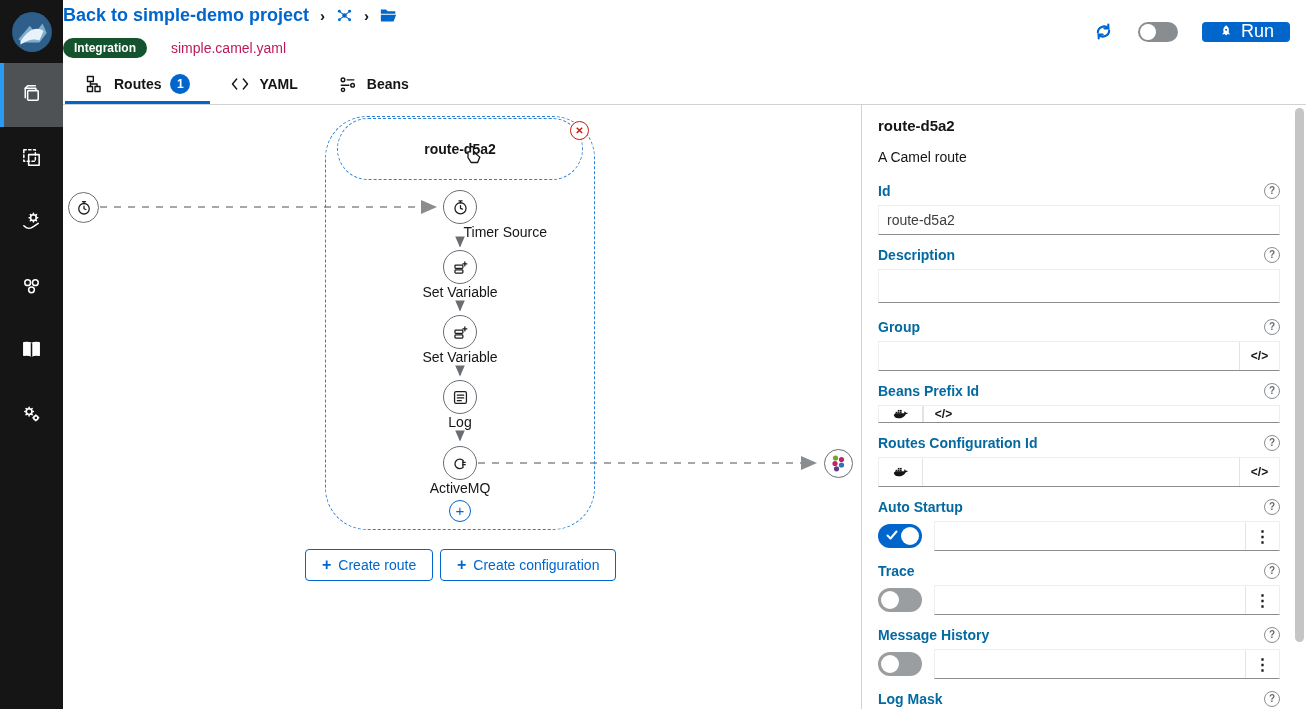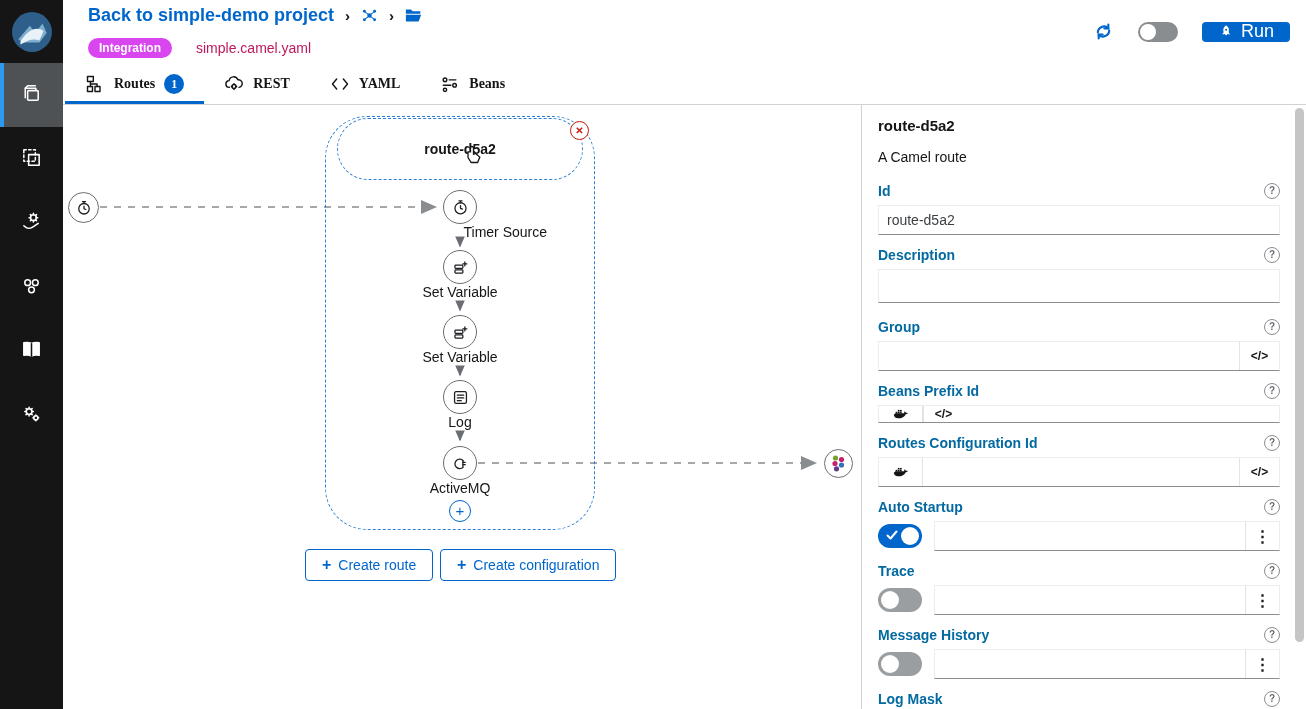--- a/index.html
+++ b/index.html
@@ -10,44 +10,44 @@
   
   .rail { position:absolute; left:0; top:0; width:63px; height:709px; background:#151515; z-index:5; }
   .logo { width:63px; height:63px; display:flex; align-items:center; justify-content:center; }
   .rail-item { width:63px; height:64px; display:flex; align-items:center; justify-content:center; cursor:pointer; }
   .rail-item.active { background:#4f5255; box-shadow: inset 4px 0 0 #2b9af3; }
   .rail-item svg { width:23px; height:23px; stroke:#fff; fill:none; stroke-width:1.6; stroke-linecap:round; stroke-linejoin:round; }
 
   
   .header { position:absolute; left:63px; top:0; width:1243px; height:63px; background:#fff;
             display:flex; align-items:center; }
-  .crumbs { padding-left:25px; display:flex; flex-direction:column; gap:12px; }
+  .crumbs { display:flex; flex-direction:column; gap:12px; }
   .crumb-row1 { display:flex; align-items:center; gap:11px; }
   .back-link { font-size:18px; font-weight:600; color:#0066cc; text-decoration:none; cursor:pointer; }
   .chev { font-size:15px; font-weight:700; color:#151515; }
   .crumb-icon svg { width:17px; height:17px; display:block; }
   .crumb-row2 { display:flex; align-items:center; gap:24px; }
-  .badge-pill { background:#d946ef; color:#fff; font-size:12px; font-weight:700;
+  .badge-pill { background:#14532d; color:#fff; font-size:12px; font-weight:700;
                 height:20px; line-height:20px; padding:0 11px; border-radius:10px; }
   .filename { font-size:14px; color:#be185d; }
   .header-right { margin-left:auto; display:flex; align-items:center; gap:24px; padding-right:16px; }
   .refresh-btn { cursor:pointer; display:flex; }
   .refresh-btn svg { width:21px; height:21px; }
   .switch { position:relative; width:40px; height:20px; border-radius:10px; background:#8a8d90; cursor:pointer; }
   .switch .knob { position:absolute; top:2px; left:2px; width:16px; height:16px; border-radius:50%; background:#fff; }
   .run-btn { display:flex; align-items:center; gap:8px; background:#0066cc; color:#fff;
              font-size:18px; font-weight:500; height:20px; padding:0 16px; border:none;
              border-radius:4px; cursor:pointer; }
   .run-btn svg { width:15px; height:15px; fill:#fff; }
 
   
   .tabbar { position:absolute; left:63px; top:63px; width:1243px; height:42px; background:#fff;
             border-bottom:1px solid #d2d2d2; display:flex; align-items:stretch; padding-left:2px; }
   .tab { display:flex; align-items:center; gap:9px; padding:0 20px; font-size:14px; font-weight:600;
-         color:#151515; cursor:pointer;font-family:Liberation Serif, serif; }
+         color:#151515; cursor:pointer; }
   .tab.active { box-shadow: inset 0 -3px 0 #0066cc; }
   .tab svg { width:20px; height:20px; stroke:#151515; fill:none; stroke-width:1.7; stroke-linecap:round; stroke-linejoin:round; }
   .tab-badge { background:#0066cc; color:#fff; font-size:12px; font-weight:700; min-width:20px; height:20px;
                line-height:20px; text-align:center; border-radius:10px; padding:0 4px; }
 
   
   .canvas { position:absolute; left:63px; top:105px; width:798px; height:604px; background:#fff; overflow:hidden; }
   .canvas svg.wires { position:absolute; left:0; top:0; width:798px; height:604px; }
   .route-box { position:absolute; left:262px; top:11px; width:270px; height:414px;
                border:1.5px dashed #2b7fd4; border-radius:42px; }
@@ -231,28 +231,20 @@
           <rect x="3" y="3" width="7" height="6"></rect>
           <rect x="3" y="15" width="6" height="6"></rect>
           <rect x="12" y="15" width="6" height="6"></rect>
           <path d="M6.5 9v3h8v3M6.5 12v3"></path>
         </svg>
       <span>Routes</span>
       <span class="tab-badge">1</span>
     </div>
     <div class="tab">
       <svg viewBox="0 0 24 24">
-          <path d="M6.5 16a4 4 0 01-.4-8A5.5 5.5 0 0116.7 7 4.2 4.2 0 0118 16"></path>
-          <circle cx="12" cy="15" r="2.4"></circle>
-          <path d="M12 11.5v1.2M12 17.3v1.2M8.8 15h1.2M14 15h1.2"></path>
-        </svg>
-      <span>REST</span>
-    </div>
-    <div class="tab">
-      <svg viewBox="0 0 24 24">
           <path d="M8 6l-5 6 5 6M16 6l5 6-5 6"></path>
         </svg>
       <span>YAML</span>
     </div>
     <div class="tab">
       <svg viewBox="0 0 24 24">
           <circle cx="6" cy="7" r="2.2"></circle>
           <path d="M11 7h8"></path>
           <path d="M4 13.5h9"></path>
           <circle cx="17.5" cy="13.5" r="2.2"></circle>

